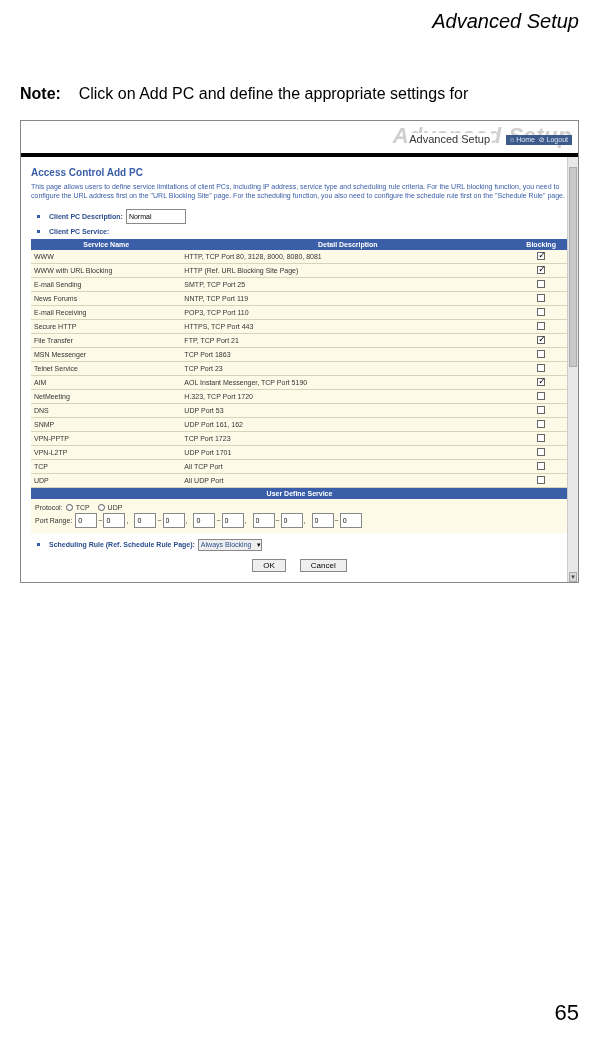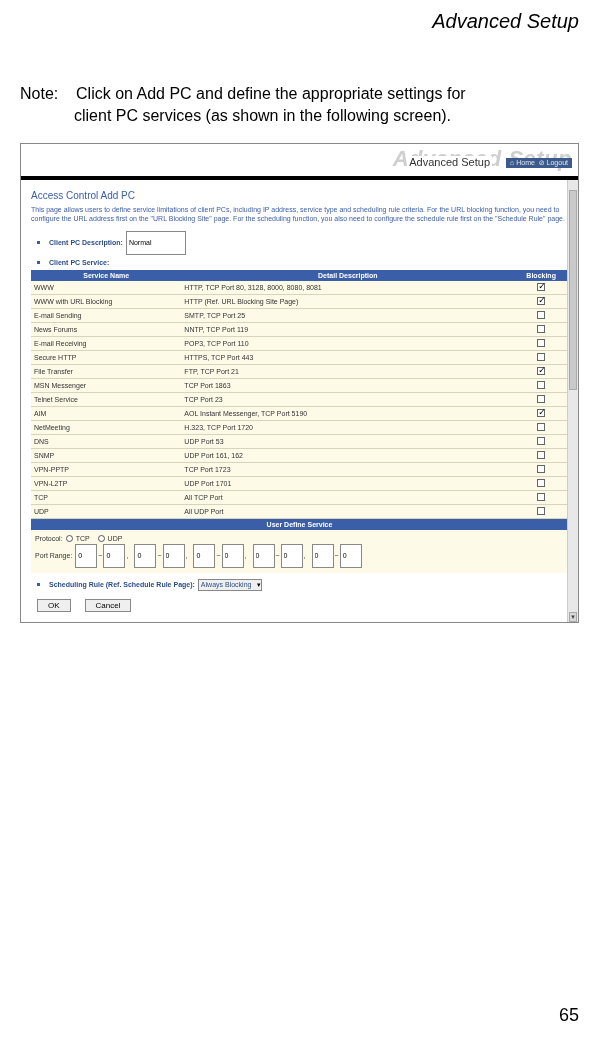--- a/index.html
+++ b/index.html
@@ -16,21 +16,21 @@
     font-style: italic;
     font-size: 20px;
     padding: 10px 20px 0 0;
     color: #000;
   }
   .note-block {
     padding: 50px 20px 15px 20px;
     font-size: 16px;
     line-height: 1.4;
   }
-  .note-label { font-weight: normal; }
+  .note-label { font-weight: bold; }
   .note-text { display: inline; margin-top: 20px; }
   .note-cont { margin-left: 54px; display: block; }
   .screenshot {
     margin: 0 20px;
     border: 1px solid #888;
     background: #fff;
     position: relative;
     font-size: 7px;
     color: #2b4d8c;
   }
@@ -64,21 +64,21 @@
     top: 14px;
     font-size: 7px;
     color: #dfe7f2;
     background: #3c5a8c;
     padding: 1px 4px;
   }
   .black-bar { height: 4px; background: #000; }
   .ss-body { padding: 6px 10px 10px 10px; background: #fff; }
   .panel-title {
     color: #3a5da8;
-    font-weight: normal;
+    font-weight: bold;
     font-size: 10px;
     margin: 4px 0 4px 0;
   }
   .panel-desc {
     color: #3a5da8;
     font-size: 7px;
     line-height: 1.3;
     margin-bottom: 8px;
   }
   .field-row {
@@ -90,21 +90,21 @@
     gap: 3px;
   }
   .bullet {
     width: 3px; height: 3px; background: #3a5da8;
     display: inline-block; margin: 0 6px 0 6px;
   }
   .field-label { font-weight: bold; }
   .mini-input {
     border: 1px solid #888;
     background: #fff;
-    height: 24px;
+    height: 15px;
     font-size: 7px;
     padding: 0 2px;
     color: #000;
   }
   .w60 { width: 60px; }
   .w28 { width: 22px; }
   .svc-table {
     width: 100%;
     border-collapse: collapse;
     margin-top: 2px;
@@ -173,20 +173,21 @@
     align-items: center;
   }
   .mini-select::after {
     content: "▾";
     position: absolute;
     right: 1px;
     font-size: 7px;
     color: #000;
   }
   .btn-row {
+    text-align: center;
     margin-top: 8px;
   }
   .btn {
     display: inline-block;
     border: 1px solid #888;
     background: #efefef;
     font-size: 8px;
     padding: 1px 10px;
     margin: 0 6px;
     color: #000;
@@ -214,35 +215,34 @@
     text-align: center;
     font-size: 7px;
     line-height: 8px;
     color: #444;
   }
   .scroll-arrow.bottom { bottom: 0; }
   .page-number {
     position: absolute;
     bottom: 20px;
     right: 20px;
-    font-size: 18px;
+    font-size: 22px;
     color: #000;
     margin-left: 36px;
   }
 </style>
 </head>
 <body>
 
 <div class="page-header">Advanced Setup</div>
 
 <div class="note-block">
   <span class="note-label">Note:</span>
   &nbsp;&nbsp;
   <span class="note-text">Click on Add PC and define the appropriate settings for</span>
-  <span class="note-cont">client PC services (as shown in the following screen).</span>
 </div>
 
 <div class="screenshot">
   <div class="ss-top">
     <div class="watermark">Advanced Setup</div>
     <div class="overlay-label">Advanced Setup</div>
     <div class="topnav">
       <span>⌂ </span><span>Home</span>
       &nbsp;<span>⊘ </span><span>Logout</span>
     </div>

